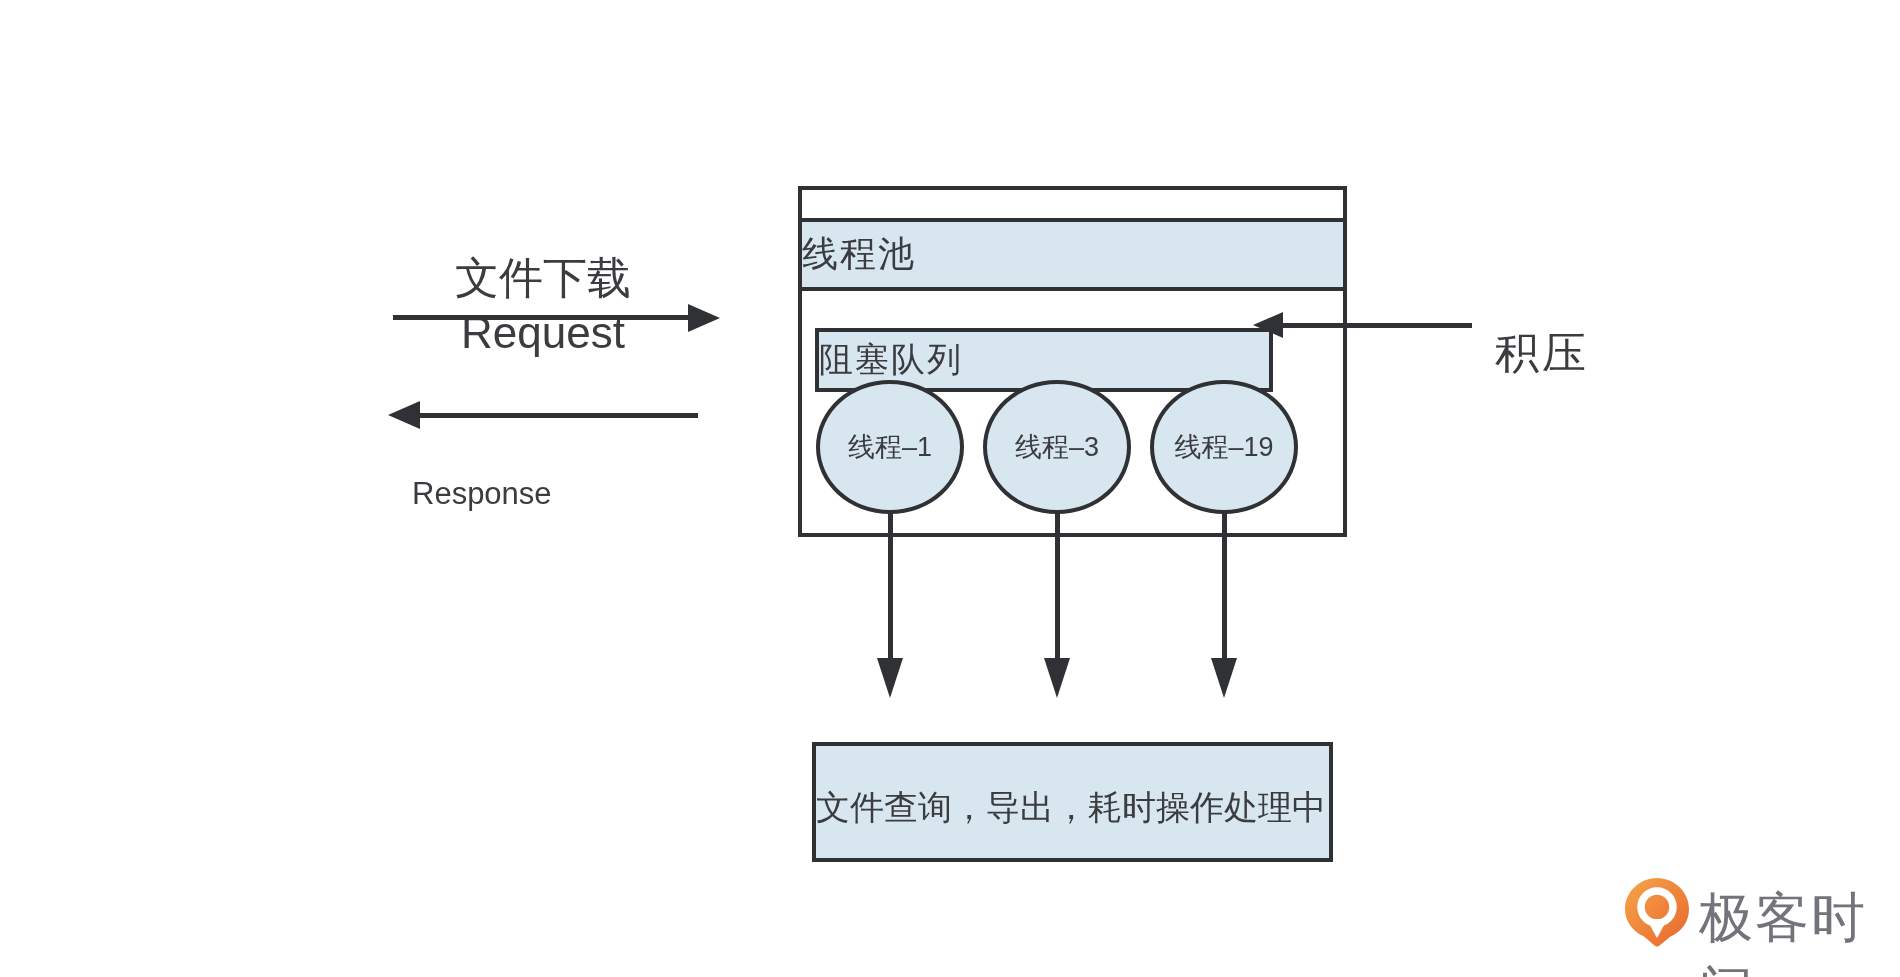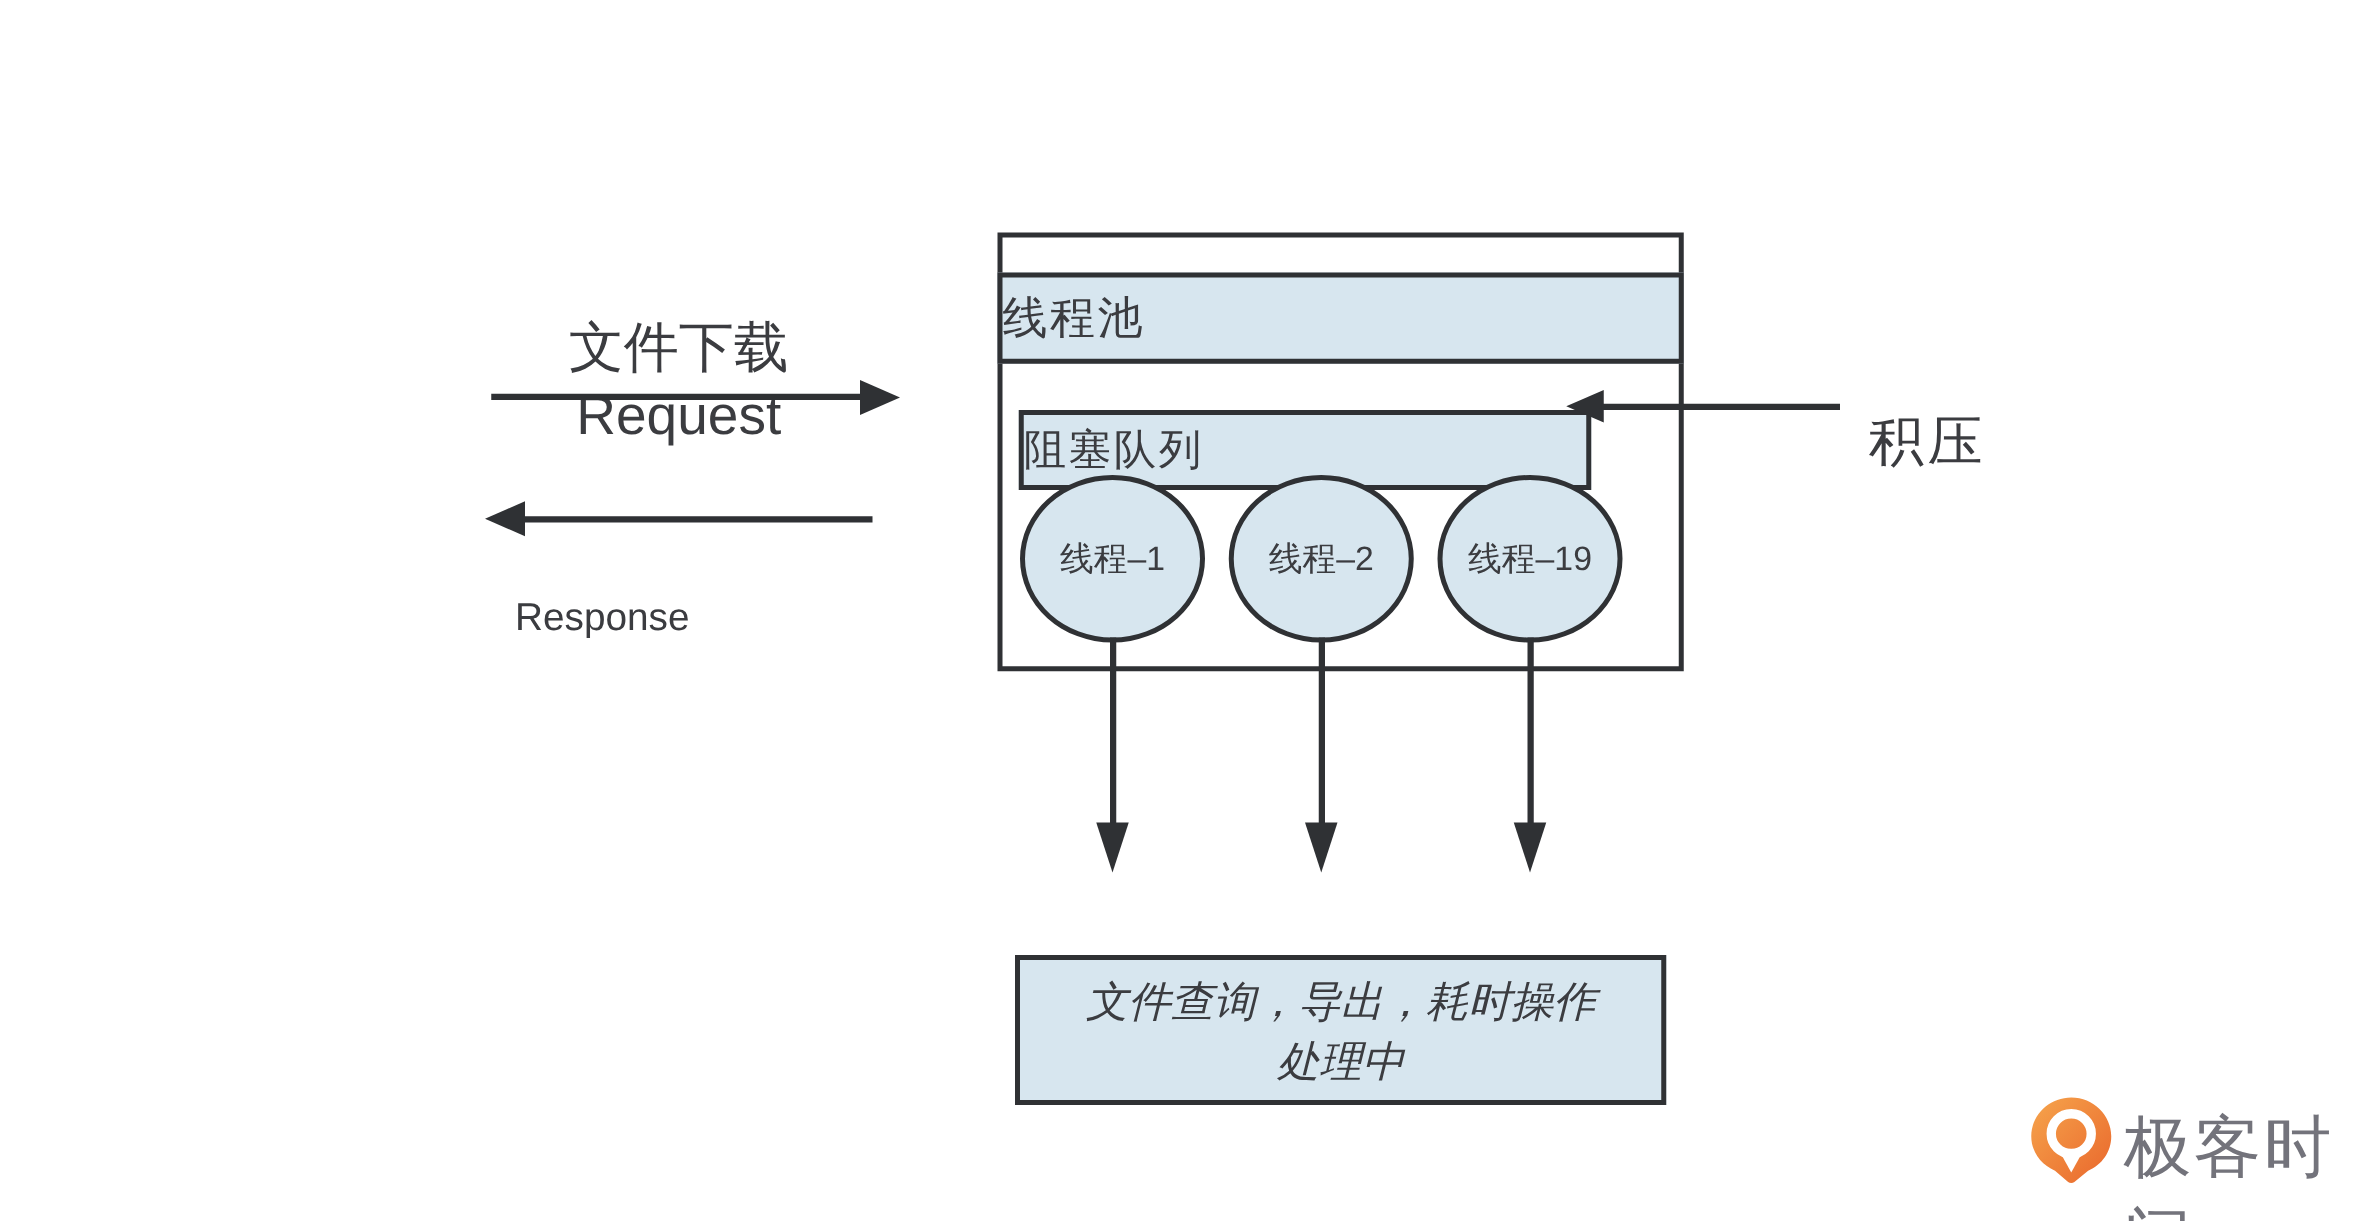--- a/index.html
+++ b/index.html
@@ -55,38 +55,38 @@
 </div>
 
 <div class="abs box center queue-label" style="left:815px;top:296px;width:458px;height:64px;">
   <span>阻塞队列</span>
 </div>
 
 <div class="abs circle" style="left:816px;top:380px;">
   <span>线程–1</span>
 </div>
 <div class="abs circle" style="left:983px;top:380px;">
-  <span>线程–2</span>
+  <span>线程–3</span>
 </div>
 <div class="abs circle" style="left:1150px;top:380px;">
   <span>线程–19</span>
 </div>
 
 <div class="abs vline" style="left:888px;top:510px;height:150px;"></div>
 <div class="abs ah-down" style="left:877px;top:658px;"></div>
 <div class="abs vline" style="left:1055px;top:510px;height:150px;"></div>
 <div class="abs ah-down" style="left:1044px;top:658px;"></div>
 <div class="abs vline" style="left:1222px;top:510px;height:150px;"></div>
 <div class="abs ah-down" style="left:1211px;top:658px;"></div>
 
 <div class="abs ah-left" style="left:1253px;top:312px;border-top-width:13px;border-bottom-width:13px;border-right-width:30px;"></div>
 <div class="abs hline" style="left:1281px;top:323px;width:191px;"></div>
 <div class="abs lbl" style="left:1495px;top:308px;letter-spacing:3px;margin-top:16px;">积压</div>
 
-<div class="abs box center task-text" style="left:812px;top:732px;width:521px;height:120px;flex-direction:column;font-style:italic;">
+<div class="abs box center task-text" style="left:812px;top:710px;width:521px;height:120px;flex-direction:row;">
   <div>文件查询，导出，耗时操作</div>
   <div>处理中</div>
 </div>
 
 <div class="abs" style="left:1623px;top:876px;width:68px;height:72px;">
   <svg width="68" height="72" viewBox="0 0 68 72" xmlns="http://www.w3.org/2000/svg">
     <defs>
       <linearGradient id="gkgrad" x1="0%" y1="0%" x2="100%" y2="100%">
         <stop offset="0%" style="stop-color:var(--logo-start,#f6a54c)"></stop>
         <stop offset="100%" style="stop-color:var(--logo-end,#e9662c)"></stop>

